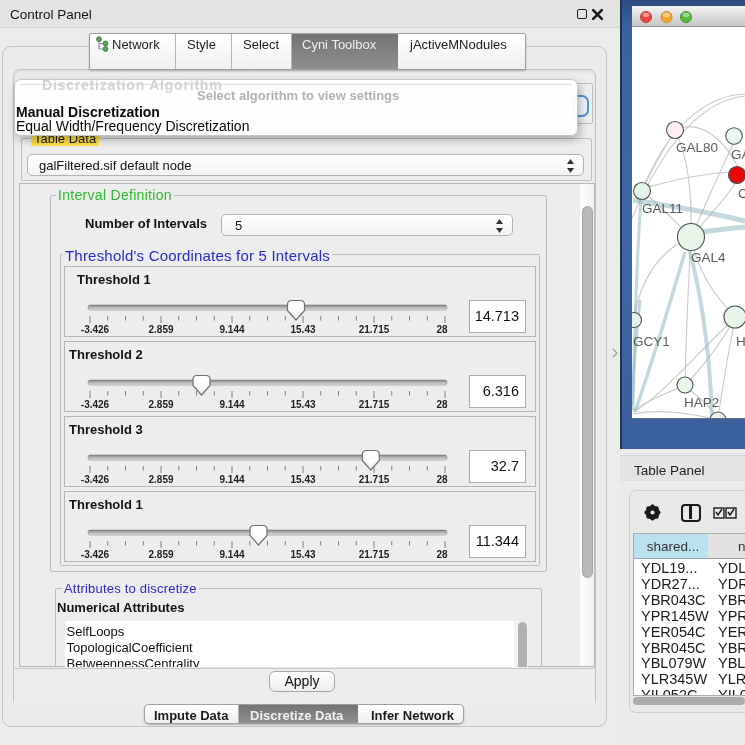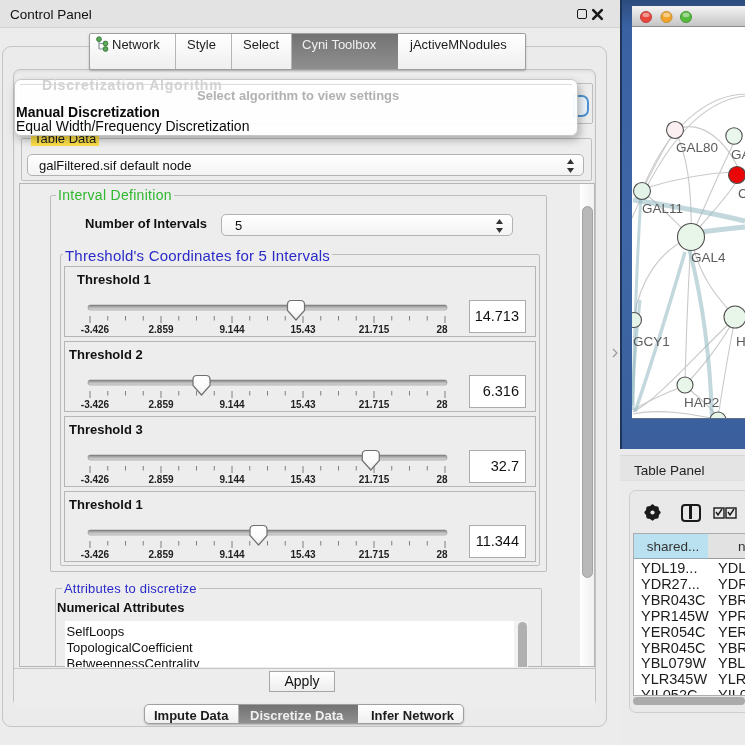--- a/index.html
+++ b/index.html
@@ -271,21 +271,21 @@
 <span class="lbl" style="left:57px;top:600px;font-size:13px;font-weight:bold;color:#111;">Numerical Attributes</span>
 <div class="abs" style="left:65px;top:620.5px;width:463px;height:46.5px;background:#ffffff;overflow:hidden;">
   <span class="lbl" style="left:1.5px;top:3px;font-size:13px;color:#111;">SelfLoops</span>
   <span class="lbl" style="left:1.5px;top:19px;font-size:13px;color:#111;">TopologicalCoefficient</span>
   <span class="lbl" style="left:1.5px;top:35px;font-size:13px;color:#111;">BetweennessCentrality</span>
   <div class="abs" style="right:0;top:0;width:14px;height:47px;background:#f2f2f2;"></div>
   <div class="abs" style="right:1.5px;top:1.5px;width:9px;height:50px;background:#b0b0b0;border-radius:5px;"></div>
 </div>
 
 <div class="abs" style="left:14px;top:667.5px;width:581px;height:39px;background:#ededed;border-top:1px solid #c6c6c6;"></div>
-<div class="abs" style="left:269px;top:671px;width:66px;height:20.5px;background:linear-gradient(#ffffff,#ededed);border:1px solid #a5a5a5;border-radius:0;text-align:center;font-size:14px;color:#111;line-height:19px;">Apply</div>
+<div class="abs" style="left:269px;top:671px;width:66px;height:20.5px;background:linear-gradient(#ffffff,#ededed);border:1px solid #a5a5a5;border-radius:6px;text-align:center;font-size:14px;color:#111;line-height:19px;">Apply</div>
 
 <div class="abs" id="bottabs" style="left:144px;top:704px;width:320px;height:19.5px;background:linear-gradient(#ffffff,#efefef);border:1px solid #9f9f9f;border-radius:5px;box-shadow:0 1px 2px rgba(0,0,0,0.25);font-size:13px;font-weight:bold;color:#1c1c1c;">
   <div class="abs" style="left:0;top:0;width:94px;height:100%;border-right:1px solid #b5b5b5;"></div>
   <div class="abs" style="left:94px;top:0;width:119px;height:100%;background:linear-gradient(#737373,#8f8f8f);"></div>
   <span class="lbl" style="left:9px;top:2.5px;">Impute Data</span>
   <span class="lbl" style="left:105px;top:2.5px;color:#f0f0f0;">Discretize Data</span>
   <span class="lbl" style="left:226px;top:2.5px;">Infer Network</span>
 </div>
 
 <div class="abs" id="popup" style="left:14px;top:79px;width:564px;height:57px;background:rgba(255,255,255,0.94);border:1px solid #c6c6c6;border-radius:7px;box-shadow:2px 4px 9px rgba(0,0,0,0.28);">

